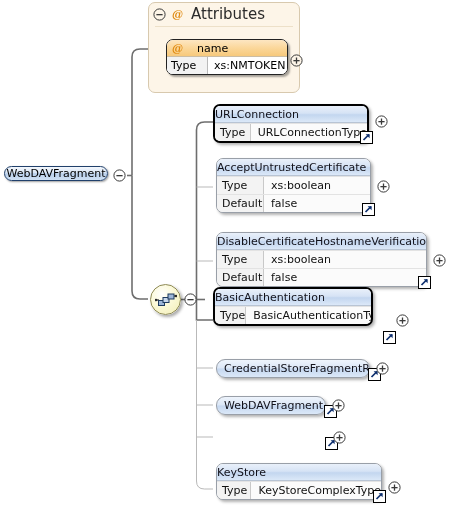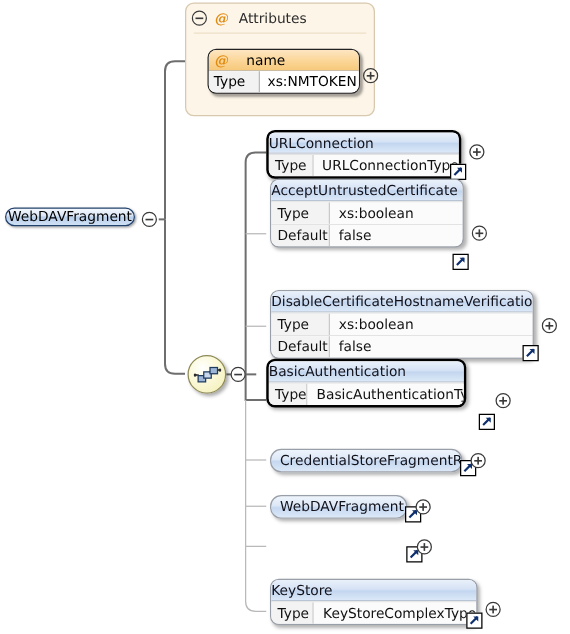--- a/index.html
+++ b/index.html
@@ -78,21 +78,21 @@
   .attrs-at {
     color: #e08a10;
     font-weight: bold;
     font-size: 11px;
     margin-left: 6px;
     font-style: italic;
     font-family: "DejaVu Serif", "Liberation Serif", serif;
   }
   .attrs-title {
     margin-left: 8px;
-    font-size: 11px;
+    font-size: 15px;
     color: #2b2b2b;
   }
   .attrs-sep {
     position: absolute;
     left: 6px; right: 6px;
     top: 23px;
     height: 1px;
     background: #ede0c8;
   }
 
@@ -370,21 +370,21 @@
     </svg>
   </div>
   <div class="expander" style="left:375px; top:115px;">
     <svg width="13" height="13" viewBox="0 0 13 13">
       <circle cx="6.5" cy="6.5" r="5.6" fill="#ffffff" stroke="#3a3a3a" stroke-width="1"></circle>
       <rect x="3.4" y="6" width="6.2" height="1.3" fill="#3a3a3a"></rect>
       <rect x="5.85" y="3.5" width="1.3" height="6.2" fill="#3a3a3a"></rect>
     </svg>
   </div>
 
-  <div class="elem" style="left:216px; top:143px; width:155px;">
+  <div class="elem" style="left:216px; top:158px; width:155px;">
     <div class="e-head">AcceptUntrustedCertificate</div>
     <div class="e-row">
       <span class="e-key">Type</span>
       <span class="e-val">xs:boolean</span>
     </div>
     <div class="e-row">
       <span class="e-key">Default</span>
       <span class="e-val">false</span>
     </div>
   </div>

